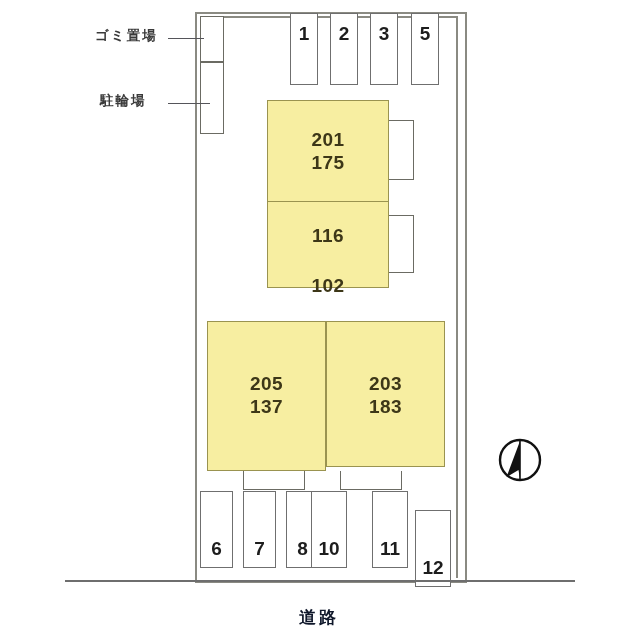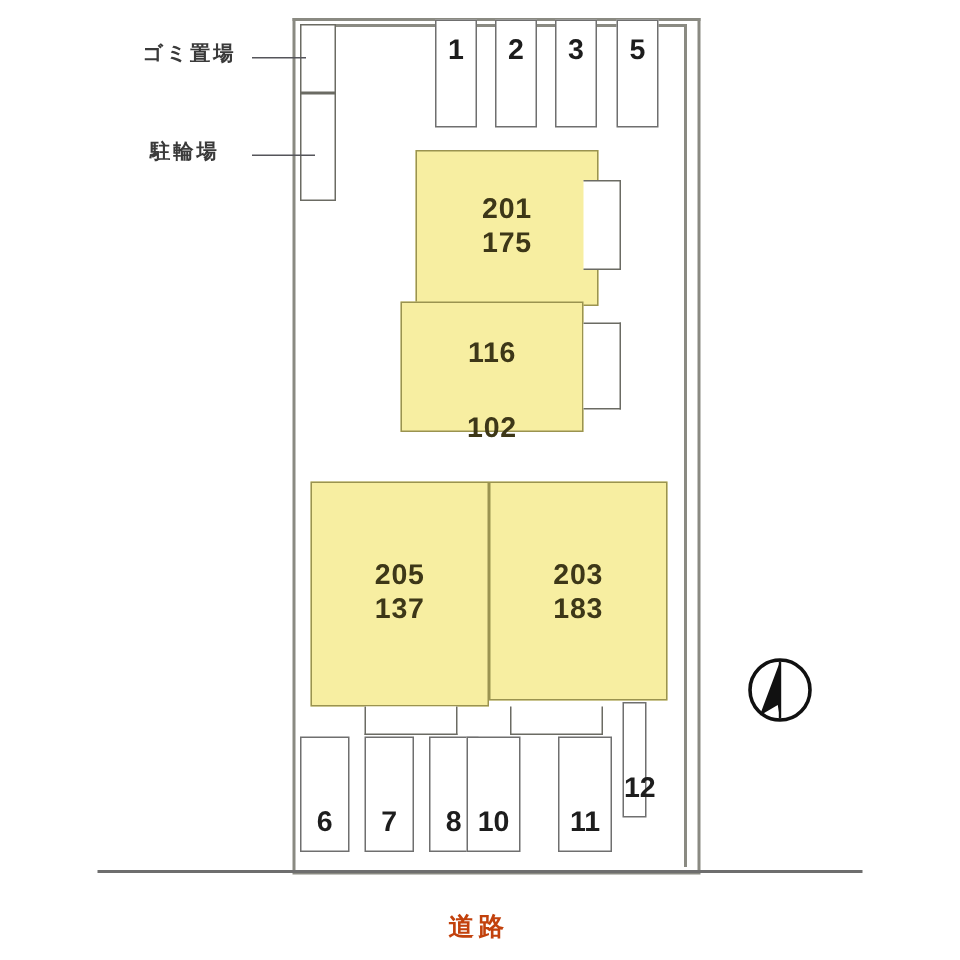--- a/index.html
+++ b/index.html
@@ -98,21 +98,21 @@
   
   .road-line {
     position: absolute;
     height: 2px;
     background: #6e6e6e;
   }
   .road-label {
     position: absolute;
     font-size: 17px;
     font-weight: 700;
-    color: #c2410c;
+    color: #0f172a;
     letter-spacing: 3px;
     white-space: nowrap;
     font-family: "DejaVu Sans", sans-serif;
   }
 
   
   .compass {
     position: absolute;
     width: 46px;
     height: 46px;
@@ -156,21 +156,21 @@
   <div class="vline" style="left:240px; top:128px; height:22px;"></div>
   <div class="hline" style="left:240px; top:128px; width:28px;"></div>
   <div class="hline" style="left:222px; top:150px; width:19px;"></div>
   <div class="vline" style="left:222px; top:150px; height:128px;"></div>
   <div class="hline" style="left:222px; top:278px; width:26px;"></div>
   <div class="vline" style="left:247px; top:278px; height:32px;"></div>
   <div class="hline" style="left:207px; top:310px; width:41px;"></div>
 
   <div class="hline" style="left:196px; top:128px; width:45px;"></div>
 
-  <div class="unit" style="left:277px; top:100px; width:122px; height:104px;text-decoration:underline;">
+  <div class="unit" style="left:267px; top:100px; width:122px; height:104px;text-decoration:underline;">
     <span class="unit-label" style="top:27px;">201</span>
     <span class="unit-label" style="top:50px;">175</span>
   </div>
 
   <div class="unit" style="left:267px; top:201px; width:122px; height:87px;">
     <span class="unit-label" style="top:22px;">116</span>
     <span class="unit-label" style="top:60px;margin-top:12px;">102</span>
   </div>
 
   <div style="position:absolute; left:389px; top:120px; width:25px; height:60px;
@@ -208,21 +208,21 @@
   </div>
   <div class="stall" style="left:286px; top:491px; width:33px; height:77px;">
     <span class="stall-num bottom">8</span>
   </div>
   <div class="stall" style="left:311px; top:491px; width:36px; height:77px;">
     <span class="stall-num bottom">10</span>
   </div>
   <div class="stall" style="left:372px; top:491px; width:36px; height:77px;">
     <span class="stall-num bottom">11</span>
   </div>
-  <div class="stall" style="left:415px; top:468px; width:16px; height:77px;">
+  <div class="stall" style="left:415px; top:510px; width:36px; height:77px;">
     <span class="stall-num bottom">12</span>
   </div>
 
   <div class="road-line" style="left:65px; top:580px; width:510px;"></div>
   <div class="road-label" style="left:299px; top:606px;">道路</div>
 
   <div class="compass" style="left:497px; top:437px;">
     <svg width="46" height="46" viewBox="0 0 46 46" aria-hidden="true">
       <circle cx="23" cy="23" r="20" fill="none" stroke="#111111" stroke-width="2.4"></circle>
       <path d="M23 4 L23 42" stroke="#111111" stroke-width="1.6"></path>

